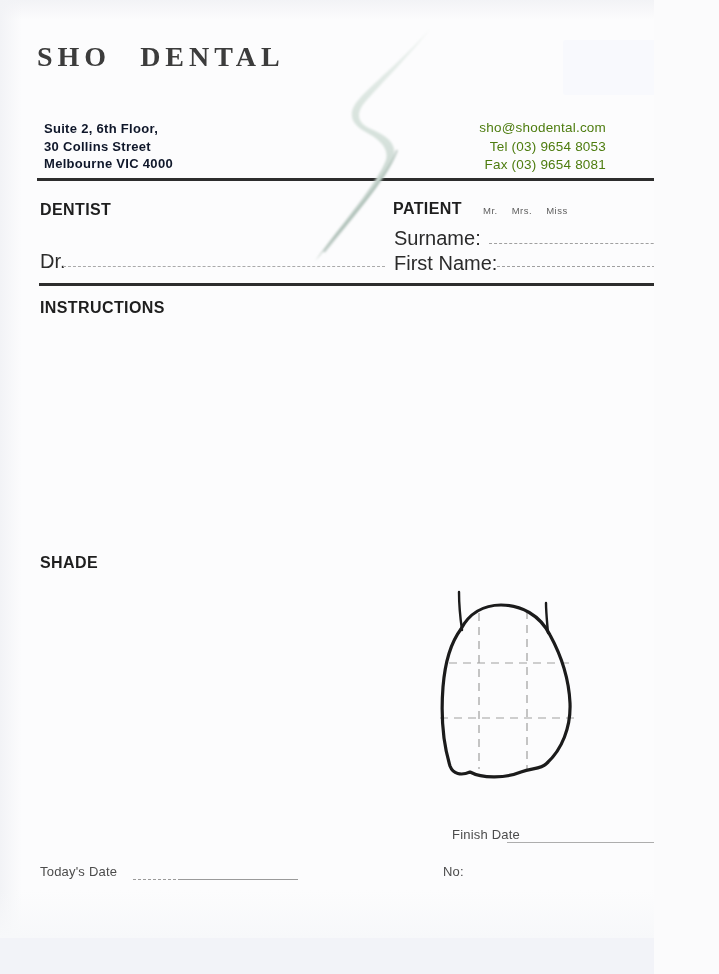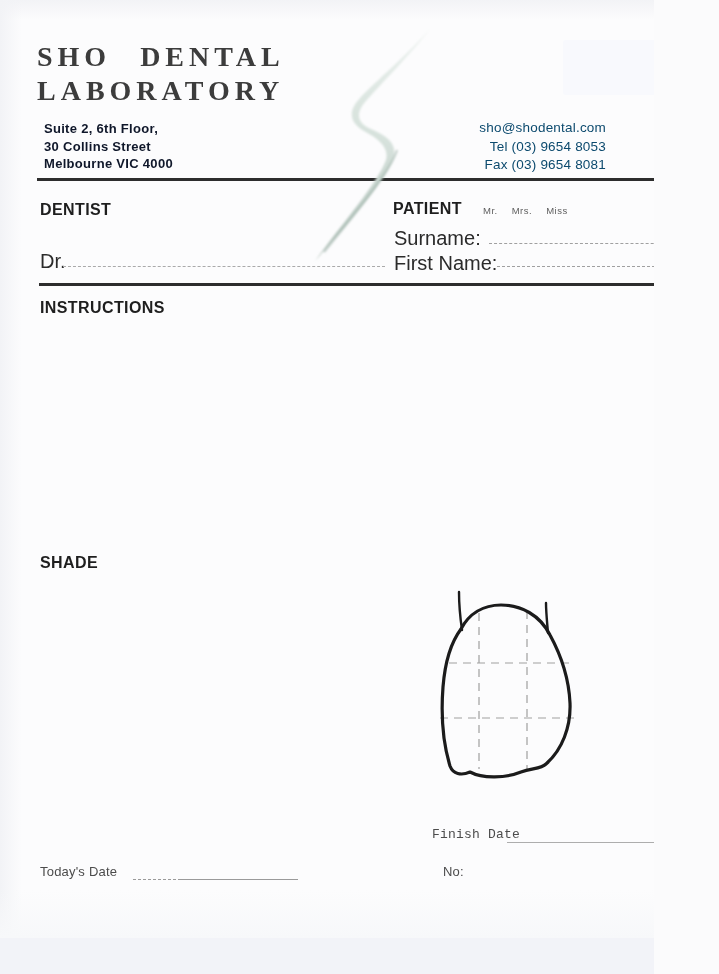--- a/index.html
+++ b/index.html
@@ -21,21 +21,21 @@
     background:#f7f8fc;opacity:.75;border-radius:2px;}
 
   
   .brand{position:absolute;left:37px;top:40px;
     font-family:"Liberation Serif",serif;font-weight:700;
     font-size:28px;line-height:34px;letter-spacing:5px;color:#3c3c3c;}
   .brand-line1{word-spacing:17px;}
   .address{position:absolute;left:44px;top:120px;font-size:13px;
     line-height:17.5px;color:#0f172a;letter-spacing:.3px;font-weight:bold;}
   .contact{position:absolute;right:48px;top:119px;text-align:right;
-    font-size:13.5px;line-height:18.5px;color:#0c4a6e;letter-spacing:.2px;}
+    font-size:13.5px;line-height:18.5px;color:#4d7c0f;letter-spacing:.2px;}
 
   
   .rule{position:absolute;background:#2d2d2d;height:2.5px;}
   .rule-1{left:37px;top:178px;width:665px;}
   .rule-2{left:39px;top:283px;width:643px;}
 
   
   .sec-label{position:absolute;font-weight:bold;font-size:16px;
     color:#1e1e1e;letter-spacing:.4px;}
   .lbl-dentist{left:40px;top:201px;}
@@ -51,21 +51,21 @@
   .lbl-surname{left:394px;top:227px;}
   .lbl-firstname{left:394px;top:252px;}
 
   .fill-line{position:absolute;height:0;border-bottom:1px dashed #a0a0a0;}
   .line-dr{left:63px;top:266px;width:322px;border-bottom-color:#aaaaaa;}
   .line-surname{left:489px;top:243px;width:195px;}
   .line-firstname{left:497px;top:266px;width:188px;}
 
   
   .foot-label{position:absolute;font-size:13px;color:#4c4c4c;letter-spacing:.2px;}
-  .lbl-finish{left:432px;top:827px;font-family:Liberation Mono, monospace;}
+  .lbl-finish{left:452px;top:827px;}
   .lbl-no{left:443px;top:864px;text-align:center;}
   .lbl-today{left:40px;top:864px;}
   .line-finish{left:507px;top:842px;width:176px;border-bottom:1px solid #adadad;}
   .line-today-dash{left:133px;top:879px;width:48px;border-bottom:1.5px dashed #9a9a9a;}
   .line-today-solid{left:181px;top:879px;width:117px;border-bottom:1.5px solid #9a9a9a;}
 
   .abs-svg{position:absolute;}
   .svg-swoosh{left:295px;top:18px;z-index:5;}
   .svg-tooth{left:425px;top:582px;}
 </style>
@@ -75,21 +75,20 @@
 <div class="page">
 
   <div class="edge-top"></div>
   <div class="edge-left"></div>
   <div class="band-lower"></div>
   <div class="band-bottom"></div>
   <div class="ghost-rect"></div>
 
   <div class="brand">
     <div class="brand-line1">SHO DENTAL</div>
-    <div class="brand-line2">LABORATORY</div>
   </div>
 
   <div class="address">
     <div>Suite 2, 6th Floor,</div>
     <div>30 Collins Street</div>
     <div>Melbourne VIC 4000</div>
   </div>
 
   <div class="contact">
     <div>sho@shodental.com</div>

